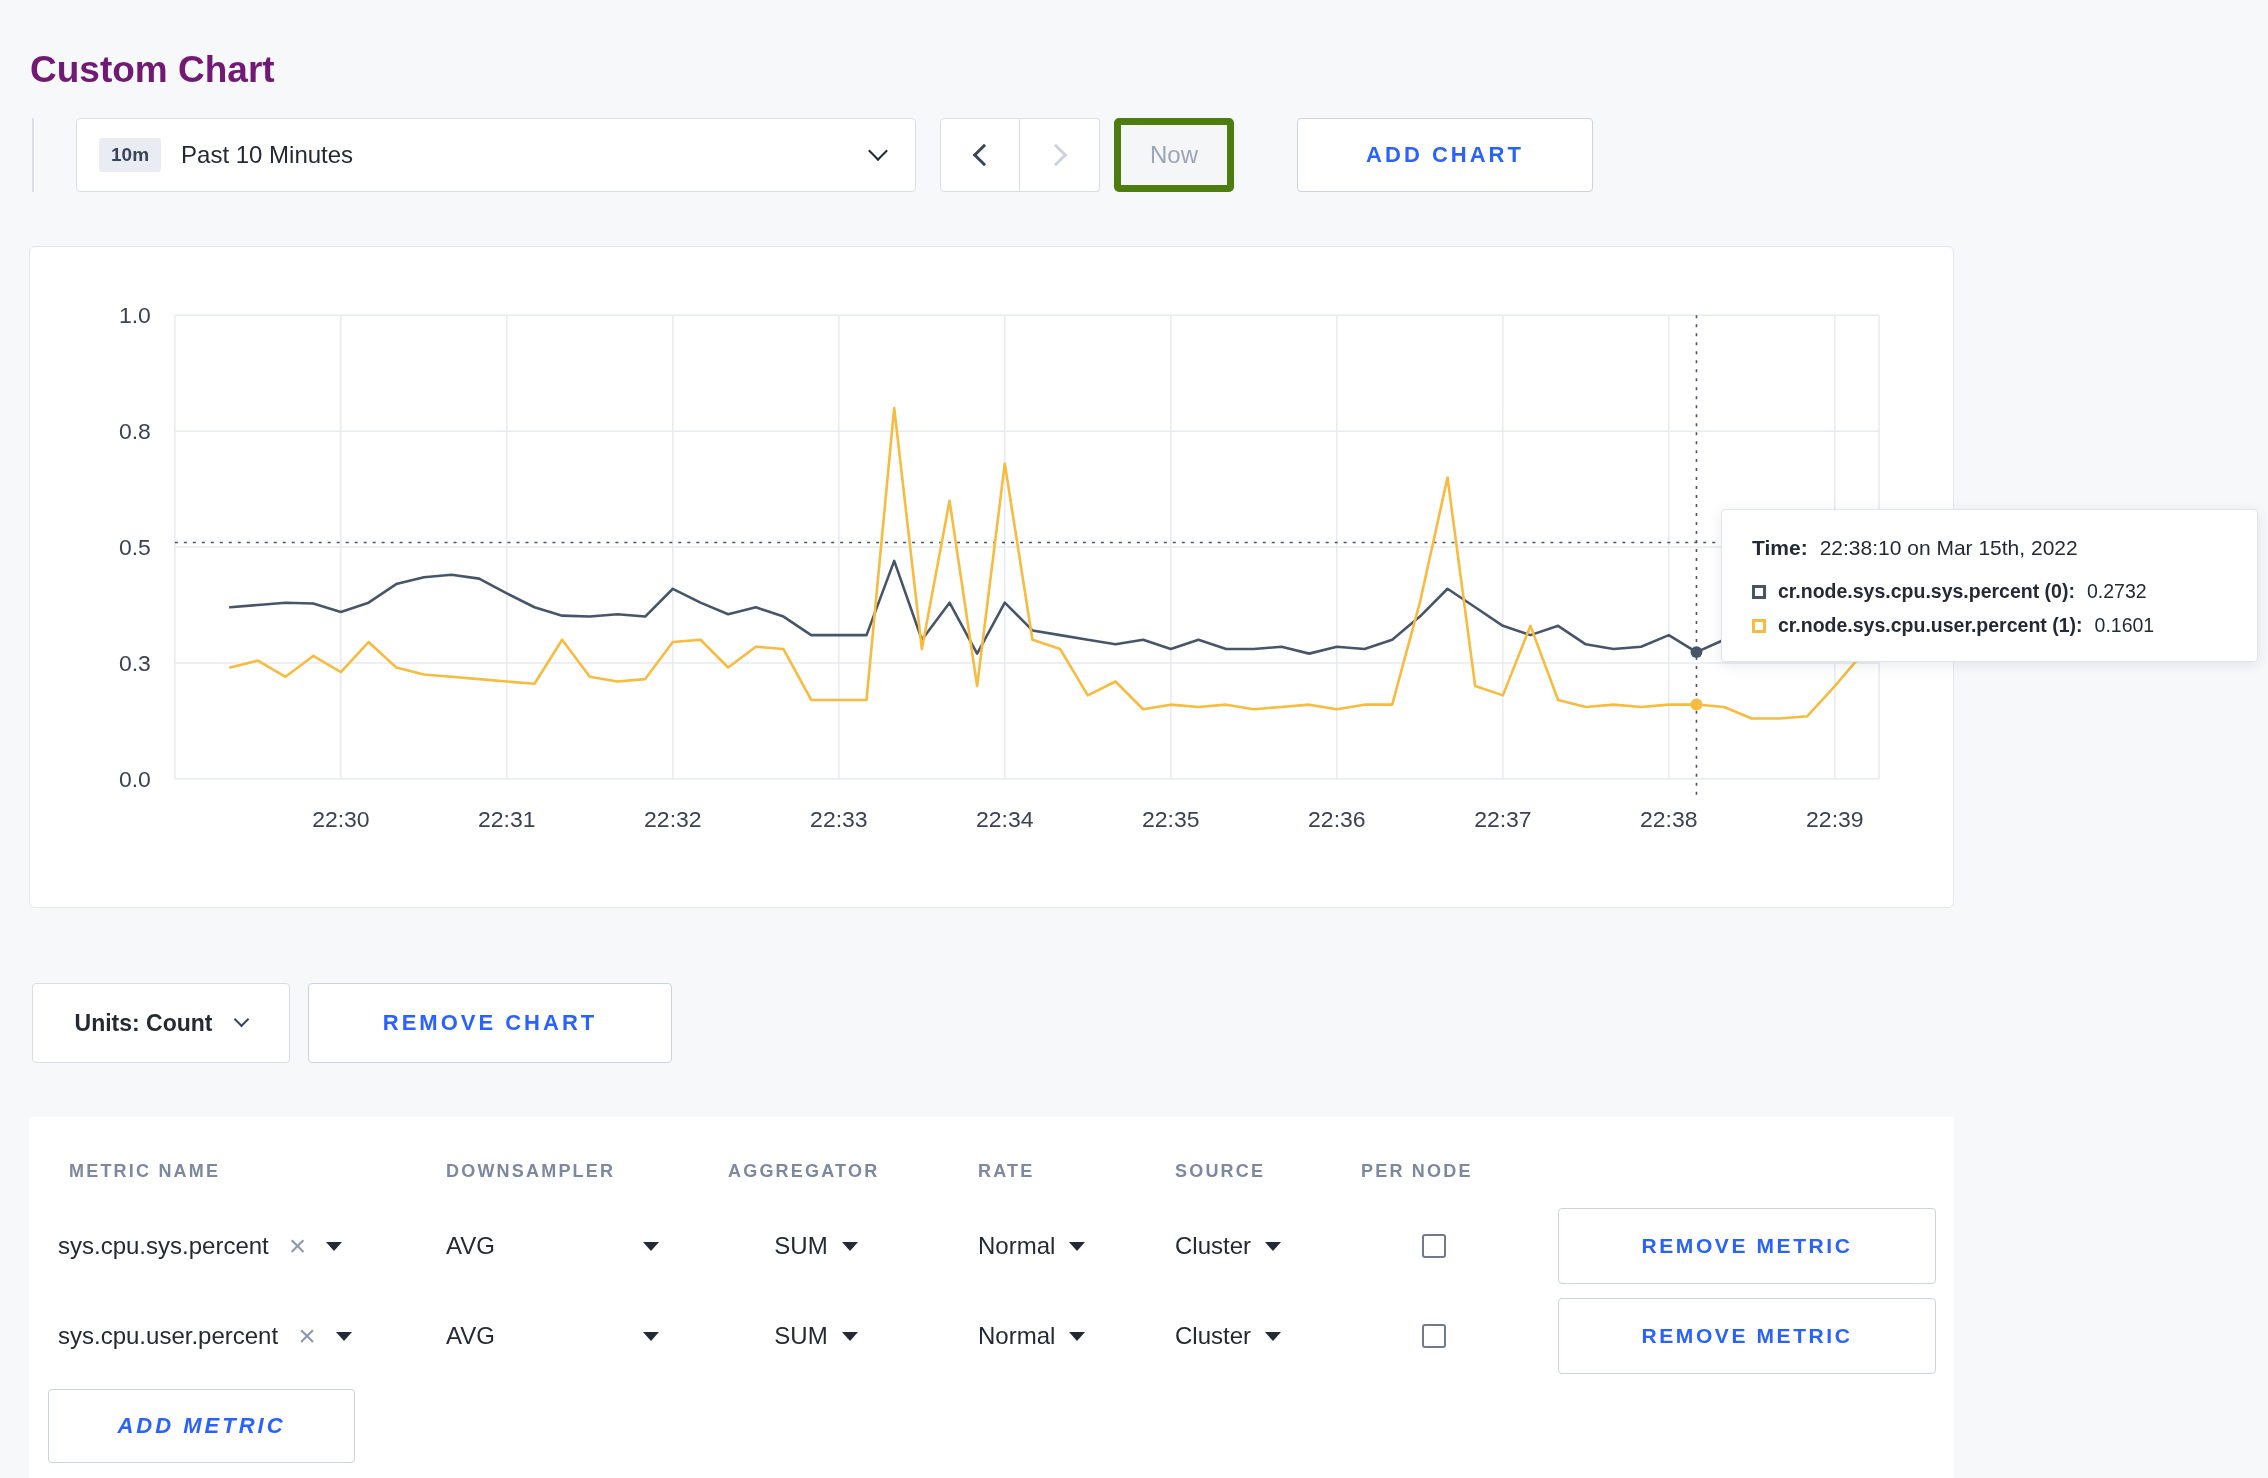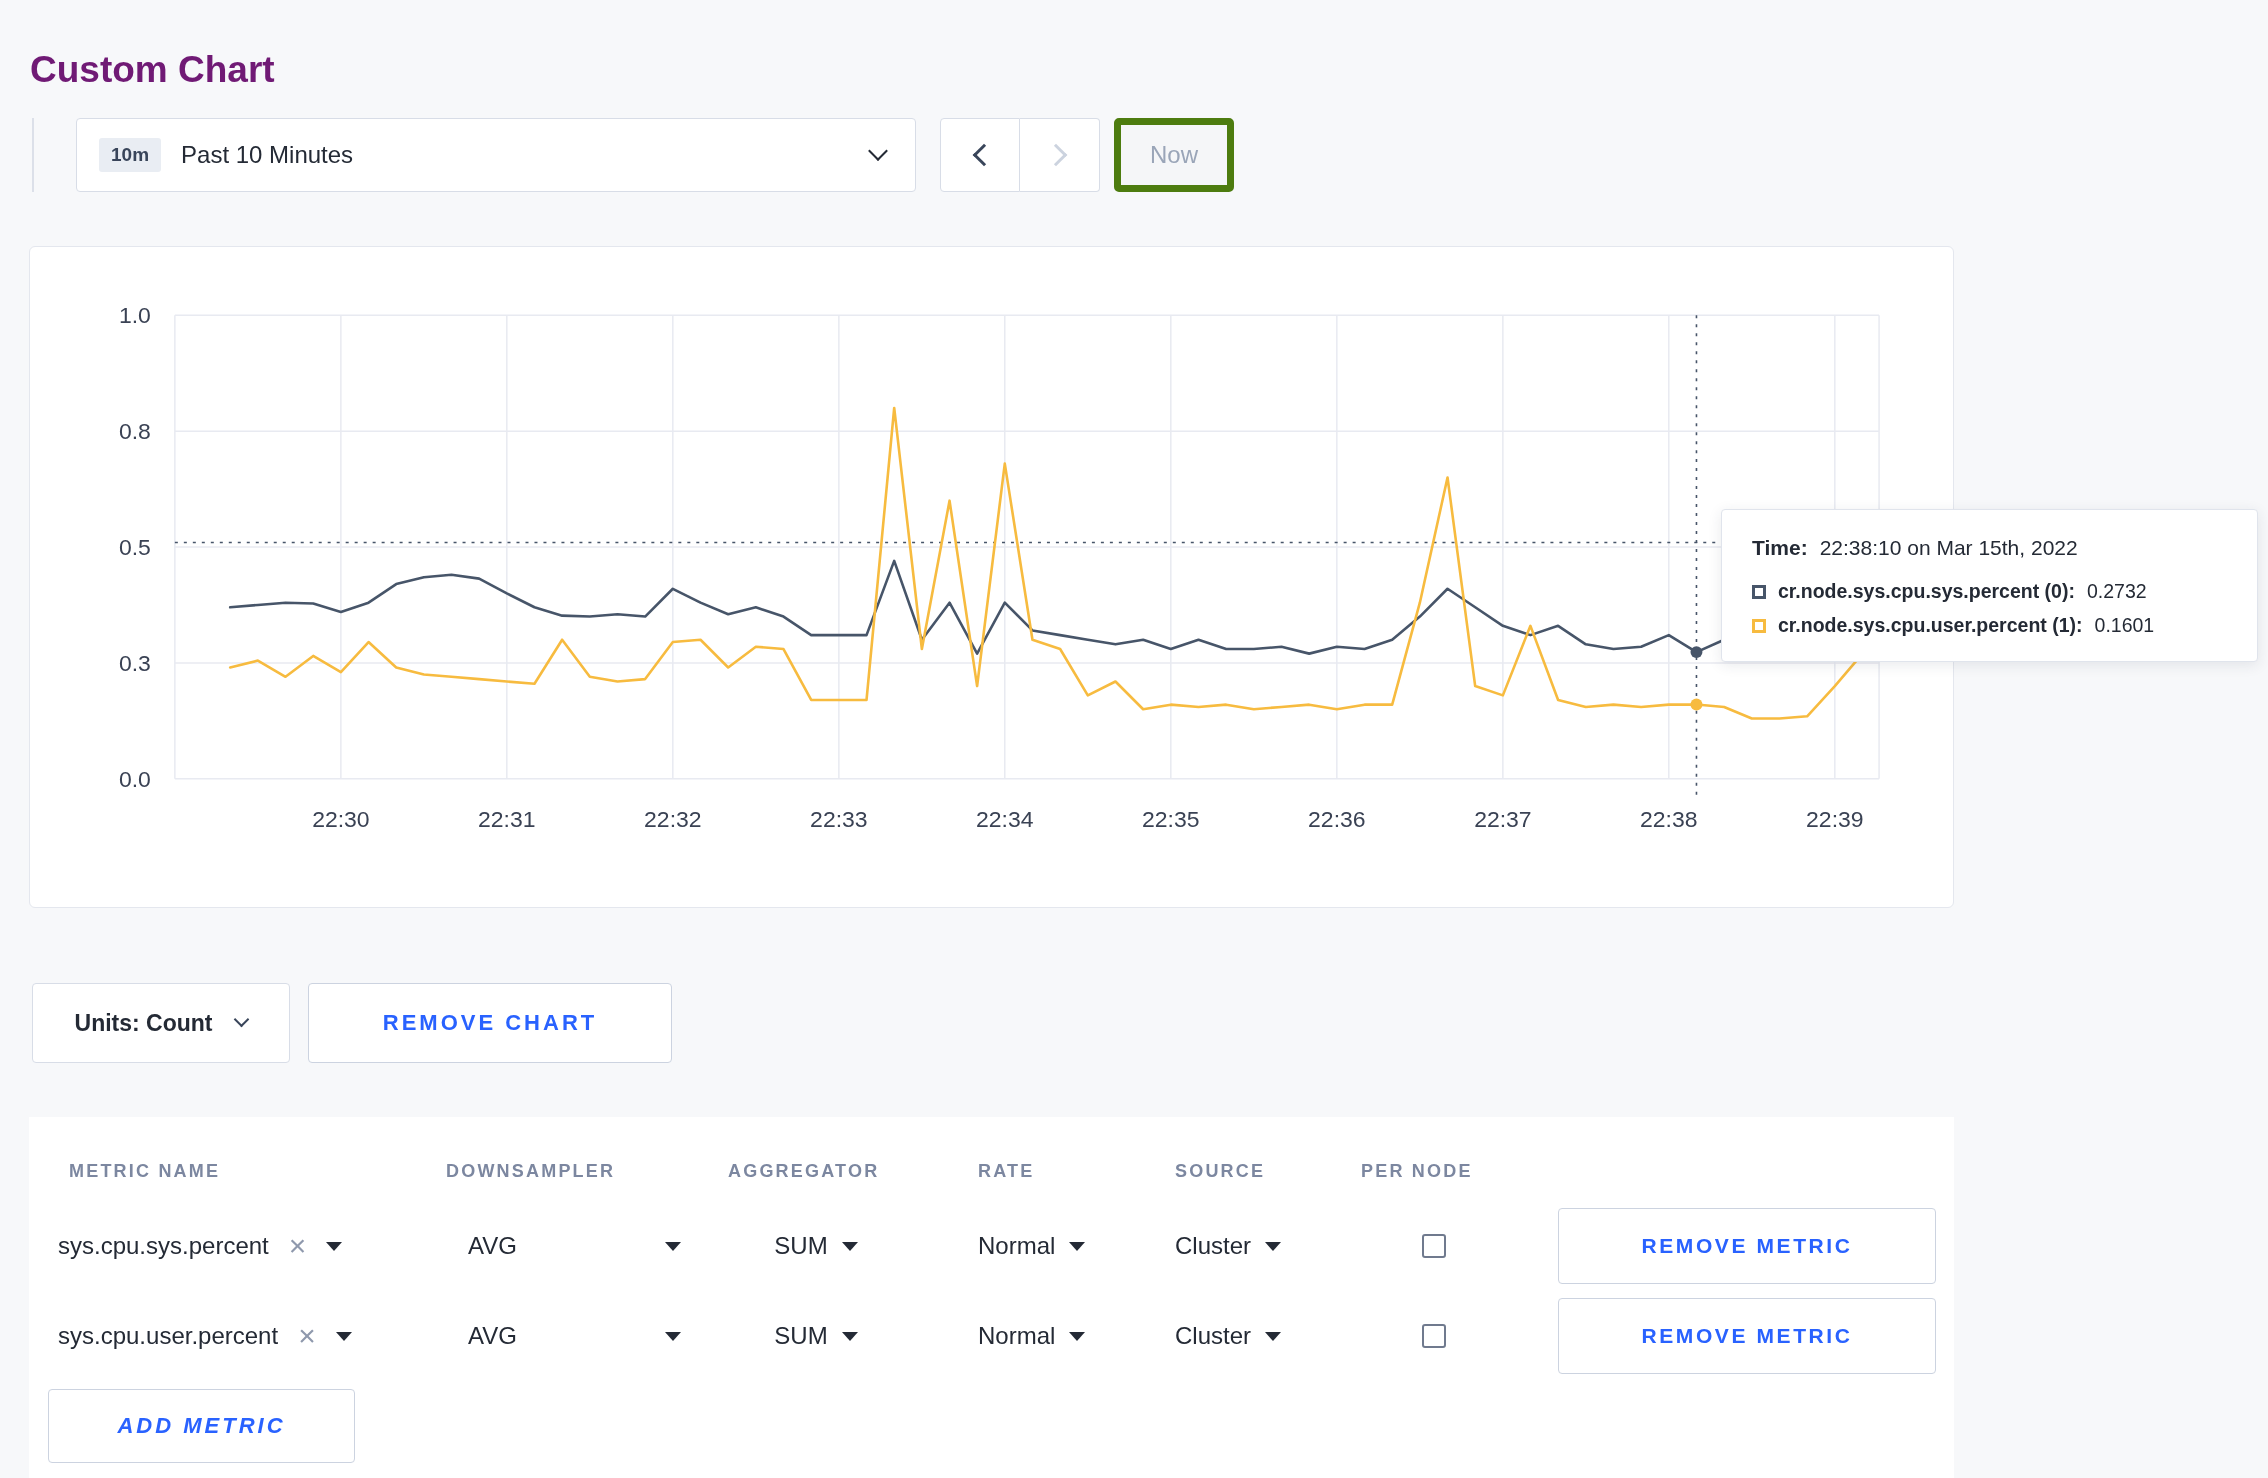--- a/index.html
+++ b/index.html
@@ -72,21 +72,21 @@
   .metrics-panel { position:absolute; left:29px; top:1117px; width:1925px; height:361px; background:#fff; }
   .col-h { position:absolute; top:44px; font-size:18px; font-weight:700; letter-spacing:2.2px; color:#7c87a0; }
   .h-metric { left:40px; } .h-down { left:417px; } .h-agg { left:699px; }
   .h-rate { left:949px; } .h-src { left:1146px; } .h-node { left:1332px; }
   .m-row { position:absolute; left:0; width:100%; height:90px; }
   .m-row.r0 { top:84px; } .m-row.r1 { top:174px; }
   .cell { position:absolute; top:0; height:100%; display:flex; align-items:center; font-size:24px; }
   .c-metric { left:29px; gap:6px; cursor:pointer; }
   .x-icon { color:#8f99ad; font-size:30px; line-height:1; margin-left:14px; cursor:pointer; }
   .caret { width:0; height:0; border-left:8px solid transparent; border-right:8px solid transparent; border-top:9px solid #242a35; margin-left:14px; }
-  .c-down { left:439px; width:213px; justify-content:space-between; cursor:pointer;align-items:center; }
+  .c-down { left:417px; width:213px; justify-content:space-between; cursor:pointer;align-items:center; }
   .c-agg  { left:699px; width:176px; justify-content:center; cursor:pointer; }
   .c-rate { left:949px; cursor:pointer; }
   .c-src  { left:1146px; cursor:pointer; }
   .c-node { left:1393px; }
   .checkbox { appearance:none; -webkit-appearance:none; width:24px; height:24px; border:2px solid #707a8e; border-radius:3px; background:#fff; margin:0; cursor:pointer; }
   .remove-metric { position:absolute; left:1529px; top:7px; width:378px; height:76px; letter-spacing:2.6px; font-size:21px; }
   .add-metric { position:absolute; left:19px; top:272px; width:307px; height:74px;font-style:italic; }
 </style>
 </head>
 <body>
@@ -106,20 +106,21 @@
   <div class="nav-group">
     <button class="nav-btn prev">
         <span class="chev-left"></span>
       </button>
     <button class="nav-btn next">
         <span class="chev-right"></span>
       </button>
   </div>
 
   <button class="now-btn">Now</button>
+  <button class="btn-outline add-chart">ADD CHART</button>
 
   <div class="chart-panel">
     <svg id="chart-svg" viewBox="0 0 1925 660">
         <line x1="145" x2="1851" y1="532.0" y2="532.0" stroke="#e8eaf1" stroke-width="1.5"></line>
         <text x="121" y="540" text-anchor="end" font-size="23" fill="#3a4254">0.0</text>
         <line x1="145" x2="1851" y1="416.0" y2="416.0" stroke="#e8eaf1" stroke-width="1.5"></line>
         <text x="121" y="424" text-anchor="end" font-size="23" fill="#3a4254">0.3</text>
         <line x1="145" x2="1851" y1="300.0" y2="300.0" stroke="#e8eaf1" stroke-width="1.5"></line>
         <text x="121" y="308" text-anchor="end" font-size="23" fill="#3a4254">0.5</text>
         <line x1="145" x2="1851" y1="184.0" y2="184.0" stroke="#e8eaf1" stroke-width="1.5"></line>

